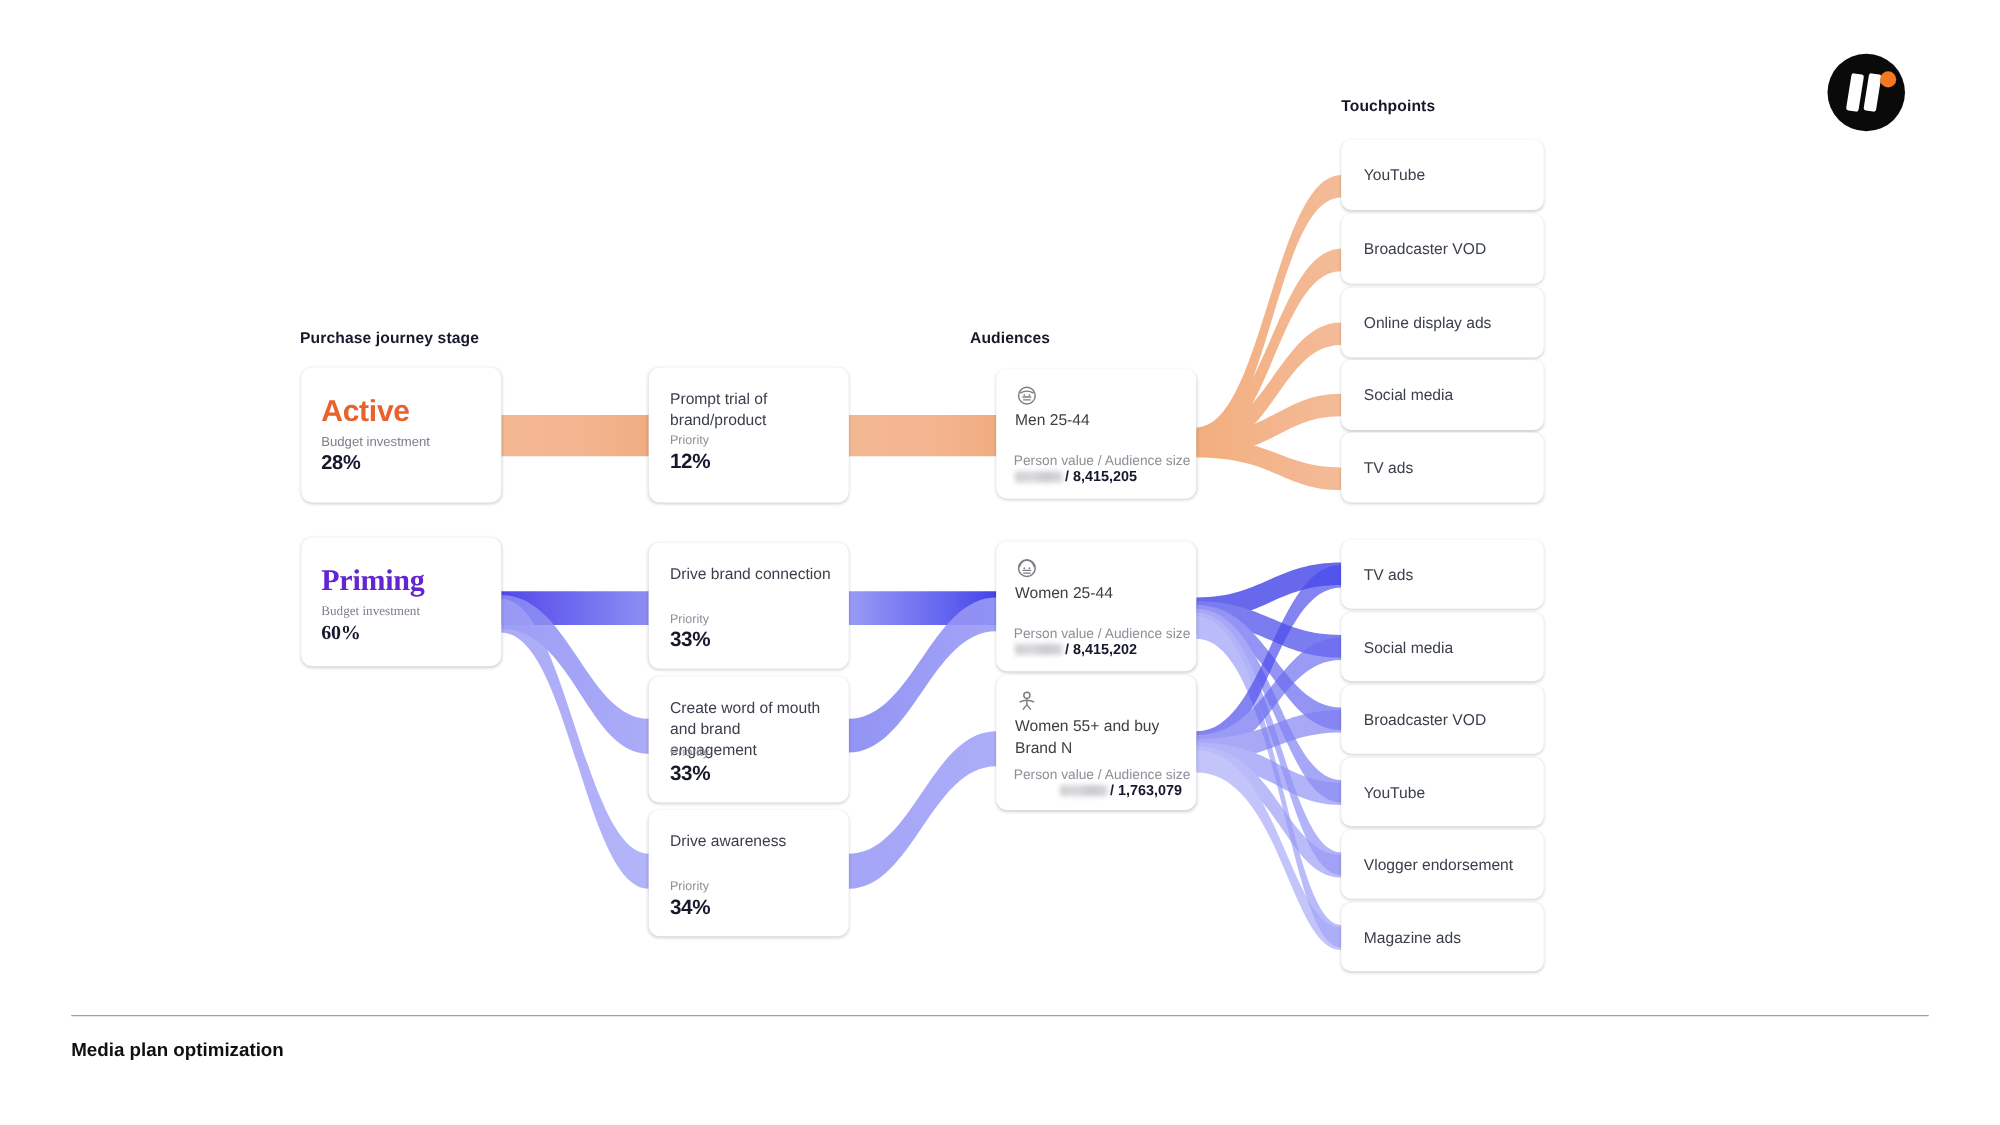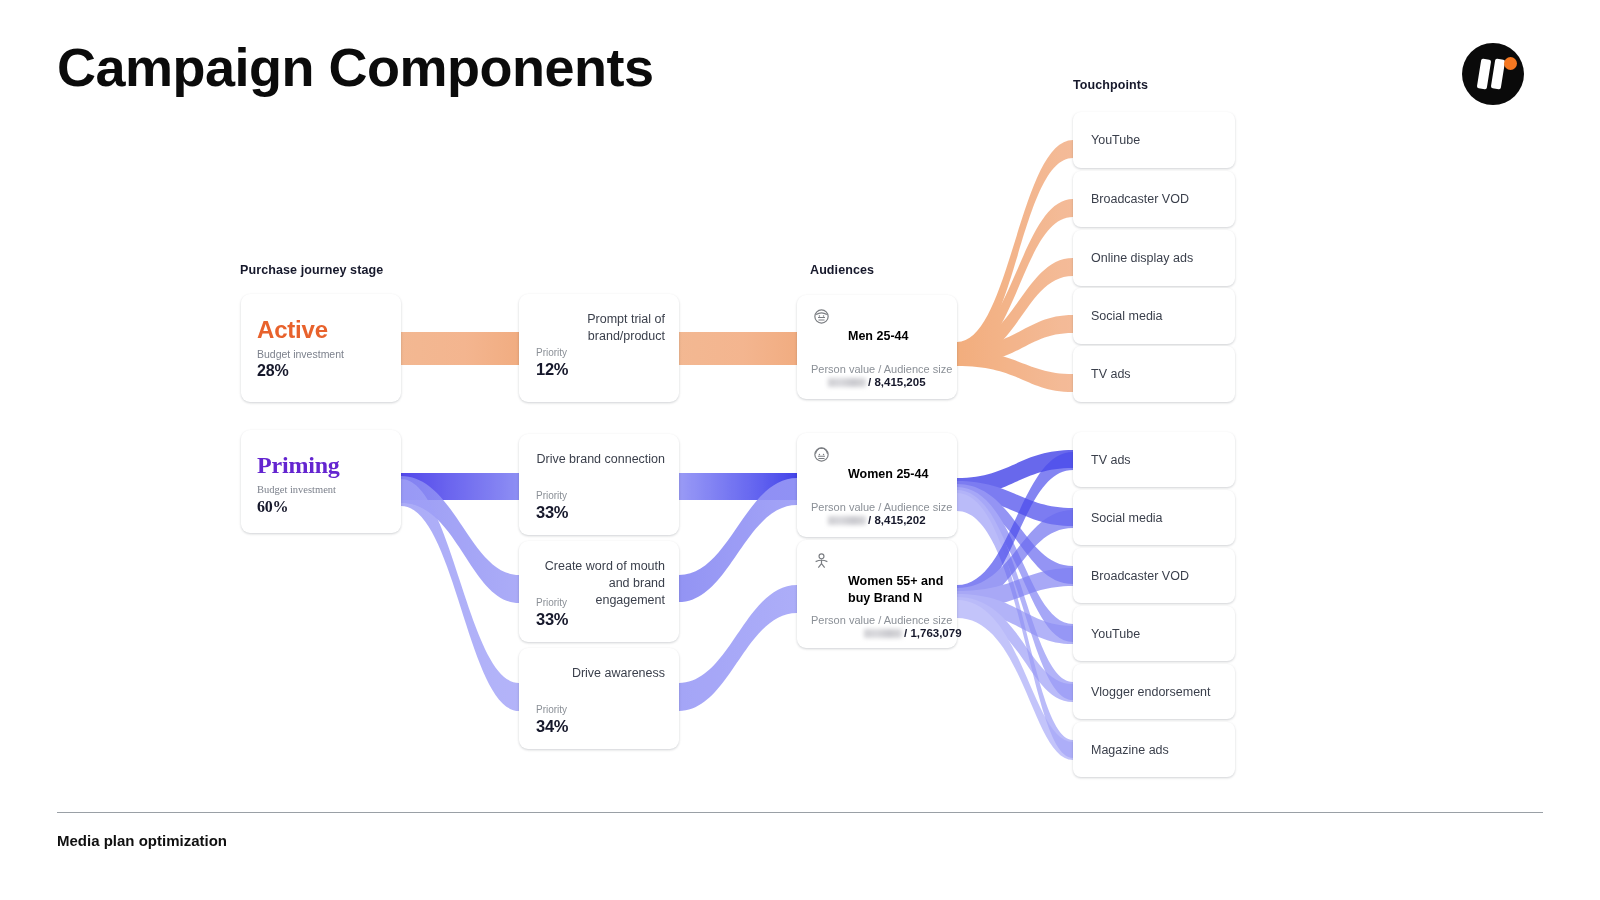--- a/index.html
+++ b/index.html
@@ -46,32 +46,32 @@
   .meta-label{
     position:absolute;left:16px;font-size:10.5px;color:#7c818c;font-weight:400;
   }
   .meta-value{
     position:absolute;left:16px;font-size:16px;font-weight:700;color:#16182b;
     letter-spacing:-0.2px;
   }
 
   .task-title{
     position:absolute;left:17px;top:17px;right:14px;
-    font-size:12.5px;line-height:17px;color:#3a3f4b;font-weight:400;text-align:right;
+    font-size:12.5px;line-height:17px;color:#3a3f4b;font-weight:400;
   }
   .task-prio-label{position:absolute;left:17px;font-size:10px;color:#8b9097;}
   .task-prio-value{position:absolute;left:17px;font-size:16.5px;font-weight:700;color:#16182b;letter-spacing:-0.3px;}
 
   .aud-icon{position:absolute;left:15px;top:12px;width:19px;height:19px;opacity:.78;}
   .aud-name{
     position:absolute;left:15px;right:12px;font-size:12.5px;line-height:17px;
-    color:#000000;font-weight:700;margin-left:36px;
+    color:#404040;font-weight:400;
   }
   .aud-meta-label{position:absolute;left:14px;font-size:11px;color:#8b9097;white-space:nowrap;}
-  .aud-meta-value{position:absolute;left:15px;font-size:11.5px;font-weight:700;color:#16182b;white-space:nowrap;margin-left:16px;}
+  .aud-meta-value{position:absolute;left:15px;font-size:11.5px;font-weight:700;color:#16182b;white-space:nowrap;}
   .redacted{
     display:inline-block;vertical-align:-1px;width:38px;height:9px;
     background:linear-gradient(90deg,#cfcfd3,#d9d9dd,#c9c9ce,#d7d7db);
     filter:blur(2.1px);border-radius:1px;margin-right:2px;
   }
 
   .tp-card{
     position:absolute;background:#fff;border-radius:8px;
     box-shadow:0 1px 3px rgba(16,24,40,.13),0 1px 2px rgba(16,24,40,.07);
     box-sizing:border-box;z-index:5;
@@ -86,31 +86,30 @@
 
   
   .rule{position:absolute;left:57px;top:812px;width:1486px;height:1px;background:#9aa0a6;}
   .footer-text{position:absolute;left:57px;top:832px;font-size:15px;font-weight:700;color:#101010;}
 </style>
 </head>
 <body>
 
 <div class="page">
 
-  <div class="title">Campaign Components</div>
 
   <div class="logo">
     <div class="bar bar1"></div>
     <div class="bar bar2"></div>
     <div class="dot"></div>
   </div>
 
   <div class="col-head" style="left:240px;top:263px;">Purchase journey stage</div>
   <div class="col-head" style="left:519px;top:263px;margin-top:48px;">Comms tasks</div>
-  <div class="col-head" style="left:810px;top:263px;">Audiences</div>
+  <div class="col-head" style="left:776px;top:263px;">Audiences</div>
   <div class="col-head" style="left:1073px;top:78px;">Touchpoints</div>
 
   <svg class="flows" viewBox="0 0 1600 900">
     <defs>
       <linearGradient id="gOrange" x1="0" y1="0" x2="1" y2="0">
         <stop offset="0%" stop-color="#f2b48c"></stop>
         <stop offset="55%" stop-color="#f3b189"></stop>
         <stop offset="100%" stop-color="#f0a87a"></stop>
       </linearGradient>
       <linearGradient id="gOrange2" x1="0" y1="0" x2="1" y2="0">

